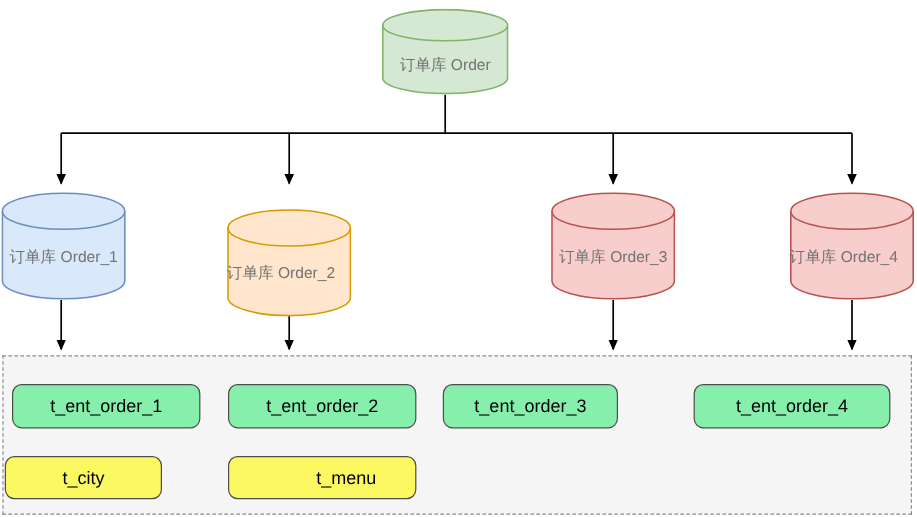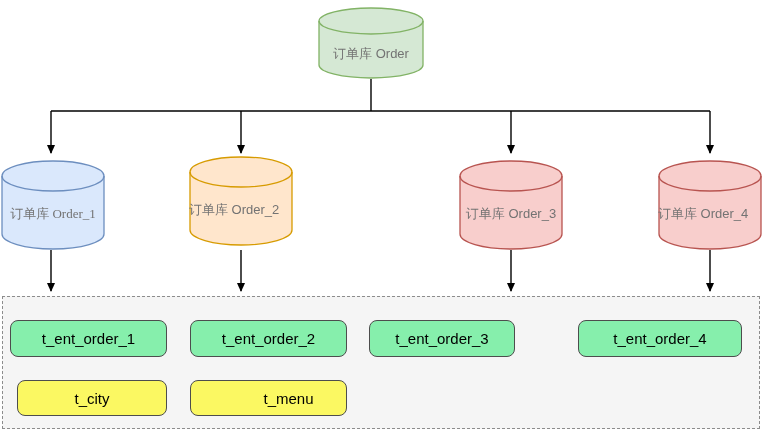--- a/index.html
+++ b/index.html
@@ -97,29 +97,29 @@
   </svg>
 
   <div class="cylinder db-green" style="left:318px; top:7px; width:106px; height:72px;">
     <svg width="106" height="72" viewBox="0 0 106 72">
       <path class="body" d="M1,14 A52,13 0 0 1 105,14 L105,58 A52,13 0 0 1 1,58 Z"></path>
       <path class="rim" d="M1,14 A52,13 0 0 0 105,14"></path>
     </svg>
     <div class="cyl-label" style="top:38px;">订单库 Order</div>
   </div>
 
-  <div class="cylinder db-blue" style="left:1px; top:160px; width:104px; height:90px;font-family:Liberation Serif, serif;">
+  <div class="cylinder db-blue" style="left:1px; top:160px; width:104px; height:90px;">
     <svg width="104" height="90" viewBox="0 0 104 90">
       <path class="body" d="M1,16 A51,15 0 0 1 103,16 L103,74 A51,15 0 0 1 1,74 Z"></path>
       <path class="rim" d="M1,16 A51,15 0 0 0 103,16"></path>
     </svg>
     <div class="cyl-label" style="top:45px;">订单库 Order_1</div>
   </div>
 
-  <div class="cylinder db-orange" style="left:189px; top:156px; width:80px; height:90px;">
+  <div class="cylinder db-orange" style="left:189px; top:174px; width:80px; height:90px;">
     <svg width="104" height="90" viewBox="0 0 104 90">
       <path class="body" d="M1,16 A51,15 0 0 1 103,16 L103,74 A51,15 0 0 1 1,74 Z"></path>
       <path class="rim" d="M1,16 A51,15 0 0 0 103,16"></path>
     </svg>
     <div class="cyl-label" style="top:45px;">订单库 Order_2</div>
   </div>
 
   <div class="cylinder db-red" style="left:459px; top:160px; width:104px; height:90px;">
     <svg width="104" height="90" viewBox="0 0 104 90">
       <path class="body" d="M1,16 A51,15 0 0 1 103,16 L103,74 A51,15 0 0 1 1,74 Z"></path>
@@ -136,16 +136,16 @@
     <div class="cyl-label" style="top:45px;">订单库 Order_4</div>
   </div>
 
   <div id="table-container"></div>
 
   <div class="table-box order-table" style="left:10px; top:320px; width:157px;">t_ent_order_1</div>
   <div class="table-box order-table" style="left:190px; top:320px; width:157px;">t_ent_order_2</div>
   <div class="table-box order-table" style="left:369px; top:320px; width:146px;">t_ent_order_3</div>
   <div class="table-box order-table" style="left:578px; top:320px; width:164px;">t_ent_order_4</div>
 
-  <div class="table-box global-table" style="left:17px; top:380px; width:150px;">t_city</div>
+  <div class="table-box global-table" style="left:4px; top:380px; width:131px;">t_city</div>
   <div class="table-box global-table" style="left:190px; top:380px; width:157px;padding-left:40px;">t_menu</div>
 
 </div>
 
 </body></html>

